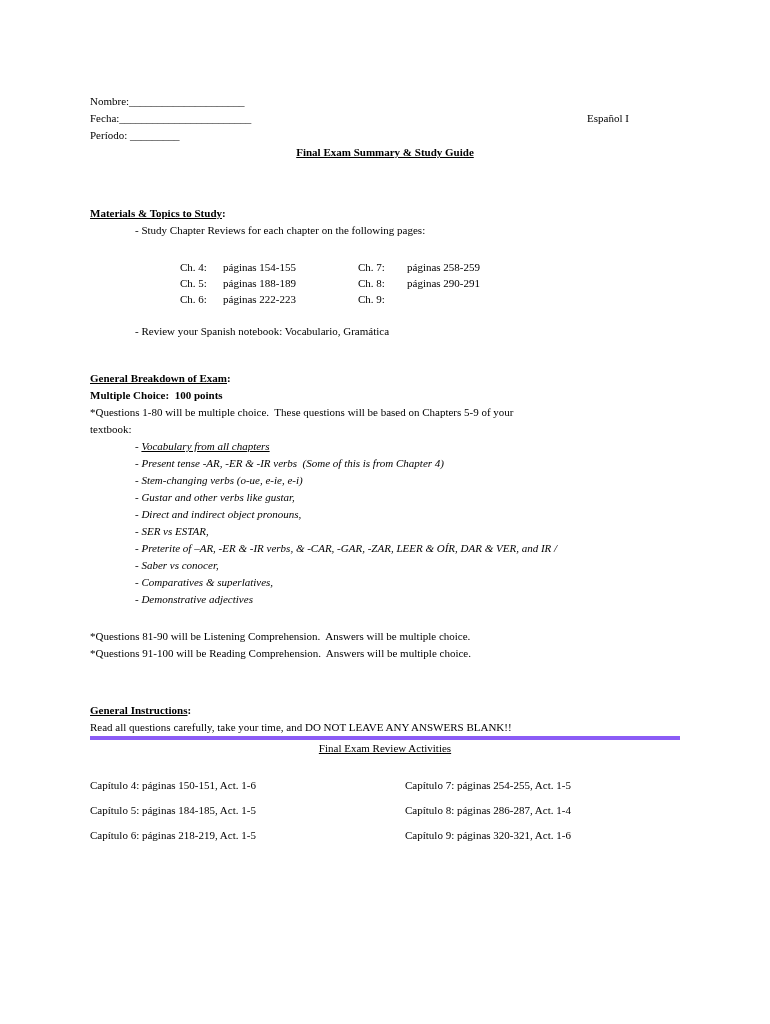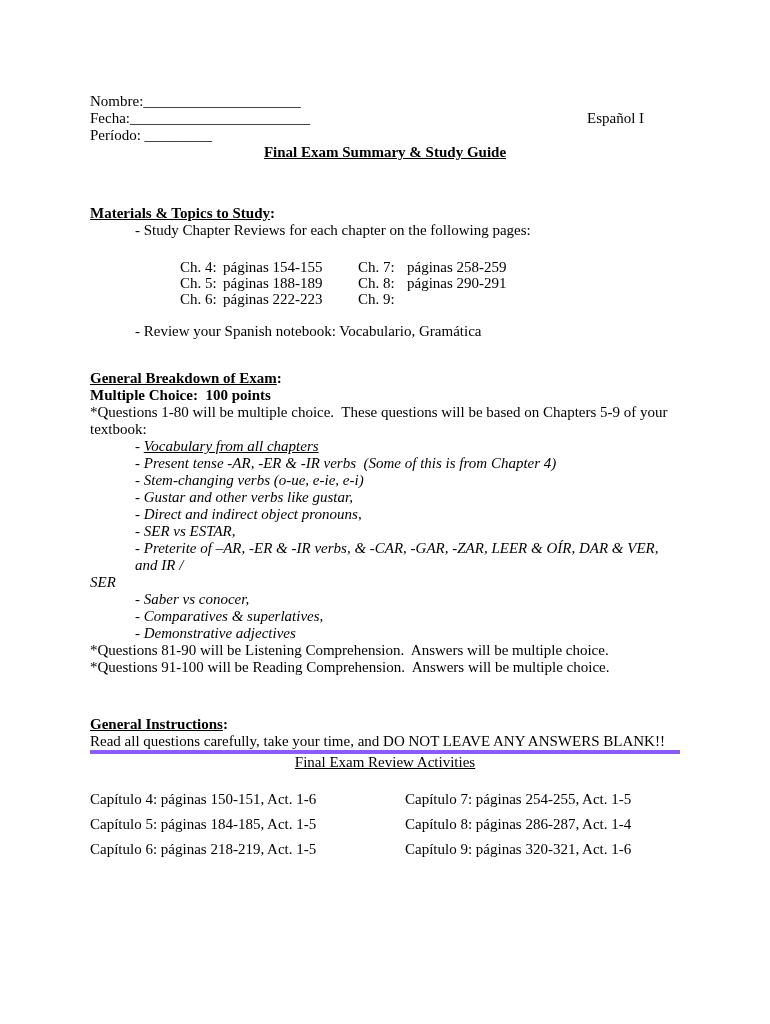--- a/index.html
+++ b/index.html
@@ -4,40 +4,40 @@
 <style>
   html, body { margin: 0; padding: 0; background: #ffffff; }
   .page {
     position: relative;
     width: 770px;
     height: 1024px;
     margin: 0 auto;
     background: #ffffff;
     color: #000000;
     font-family: "Liberation Serif", "DejaVu Serif", serif;
-    font-size: 15px;
+    font-size: 11px;
     line-height: 17px;
     box-sizing: border-box;
     padding: 93px 90px 0 90px;
     overflow: hidden;
   }
   [data-bind] { white-space: pre-wrap; }
   .b { font-weight: bold; }
   .i { font-style: italic; }
   .u { text-decoration: underline; }
   .center { text-align: center; }
   .indent1 { padding-left: 45px; }
   .fecha-row { position: relative; }
   .espanol { position: absolute; left: 497px; top: 0; }
   .mt-materials { margin-top: 44px; }
   .ch-table { margin: 20px 0 0 90px; line-height: 16px; }
   .ch-row { display: grid; grid-template-columns: 43px 135px 49px auto; }
   .notebook { margin-top: 16px; }
   .mt-breakdown { margin-top: 30px; }
-  .mt-listening { margin-top: 0; }
+  .mt-listening { margin-top: 20px; }
   .mt-instructions { margin-top: 40px; }
   .rule-line { border-bottom: 4px solid #8b5cf6; }
   .caps { margin-top: 20px; }
   .cap-row { display: grid; grid-template-columns: 315px auto; margin-bottom: 8px; }
 </style>
 </head>
 <body>
 
 <div class="page">
 
@@ -84,21 +84,20 @@
     <div data-bind="doc.breakdown.intro_line1">*Questions 1-80 will be multiple choice.  These questions will be based on Chapters 5-9 of your</div>
     <div data-bind="doc.breakdown.intro_line2">textbook:</div>
 
     <div class="indent1 i"><span data-bind="doc.breakdown.dash">- </span><span class="u" data-bind="doc.breakdown.vocab_bullet">Vocabulary from all chapters</span></div>
     <div class="indent1 i" data-bind="doc.breakdown.bullets.0">- Present tense -AR, -ER &amp; -IR verbs  (Some of this is from Chapter 4)</div>
     <div class="indent1 i" data-bind="doc.breakdown.bullets.1">- Stem-changing verbs (o-ue, e-ie, e-i)</div>
     <div class="indent1 i" data-bind="doc.breakdown.bullets.2">- Gustar and other verbs like gustar,</div>
     <div class="indent1 i" data-bind="doc.breakdown.bullets.3">- Direct and indirect object pronouns,</div>
     <div class="indent1 i" data-bind="doc.breakdown.bullets.4">- SER vs ESTAR,</div>
     <div class="indent1 i" data-bind="doc.breakdown.preterite_line1">- Preterite of –AR, -ER &amp; -IR verbs, &amp; -CAR, -GAR, -ZAR, LEER &amp; OÍR, DAR &amp; VER, and IR /</div>
-    <div class="i" data-bind="doc.breakdown.preterite_line2">SER</div>
     <div class="indent1 i" data-bind="doc.breakdown.bullets2.0">- Saber vs conocer,</div>
     <div class="indent1 i" data-bind="doc.breakdown.bullets2.1">- Comparatives &amp; superlatives,</div>
     <div class="indent1 i" data-bind="doc.breakdown.bullets2.2">- Demonstrative adjectives</div>
 
     <div class="mt-listening" data-bind="doc.breakdown.listening_line">*Questions 81-90 will be Listening Comprehension.  Answers will be multiple choice.</div>
     <div data-bind="doc.breakdown.reading_line">*Questions 91-100 will be Reading Comprehension.  Answers will be multiple choice.</div>
   </div>
 
   <div class="mt-instructions">
     <div><span class="b u" data-bind="doc.instructions.heading">General Instructions</span><span class="b" data-bind="doc.instructions.colon">:</span></div>

